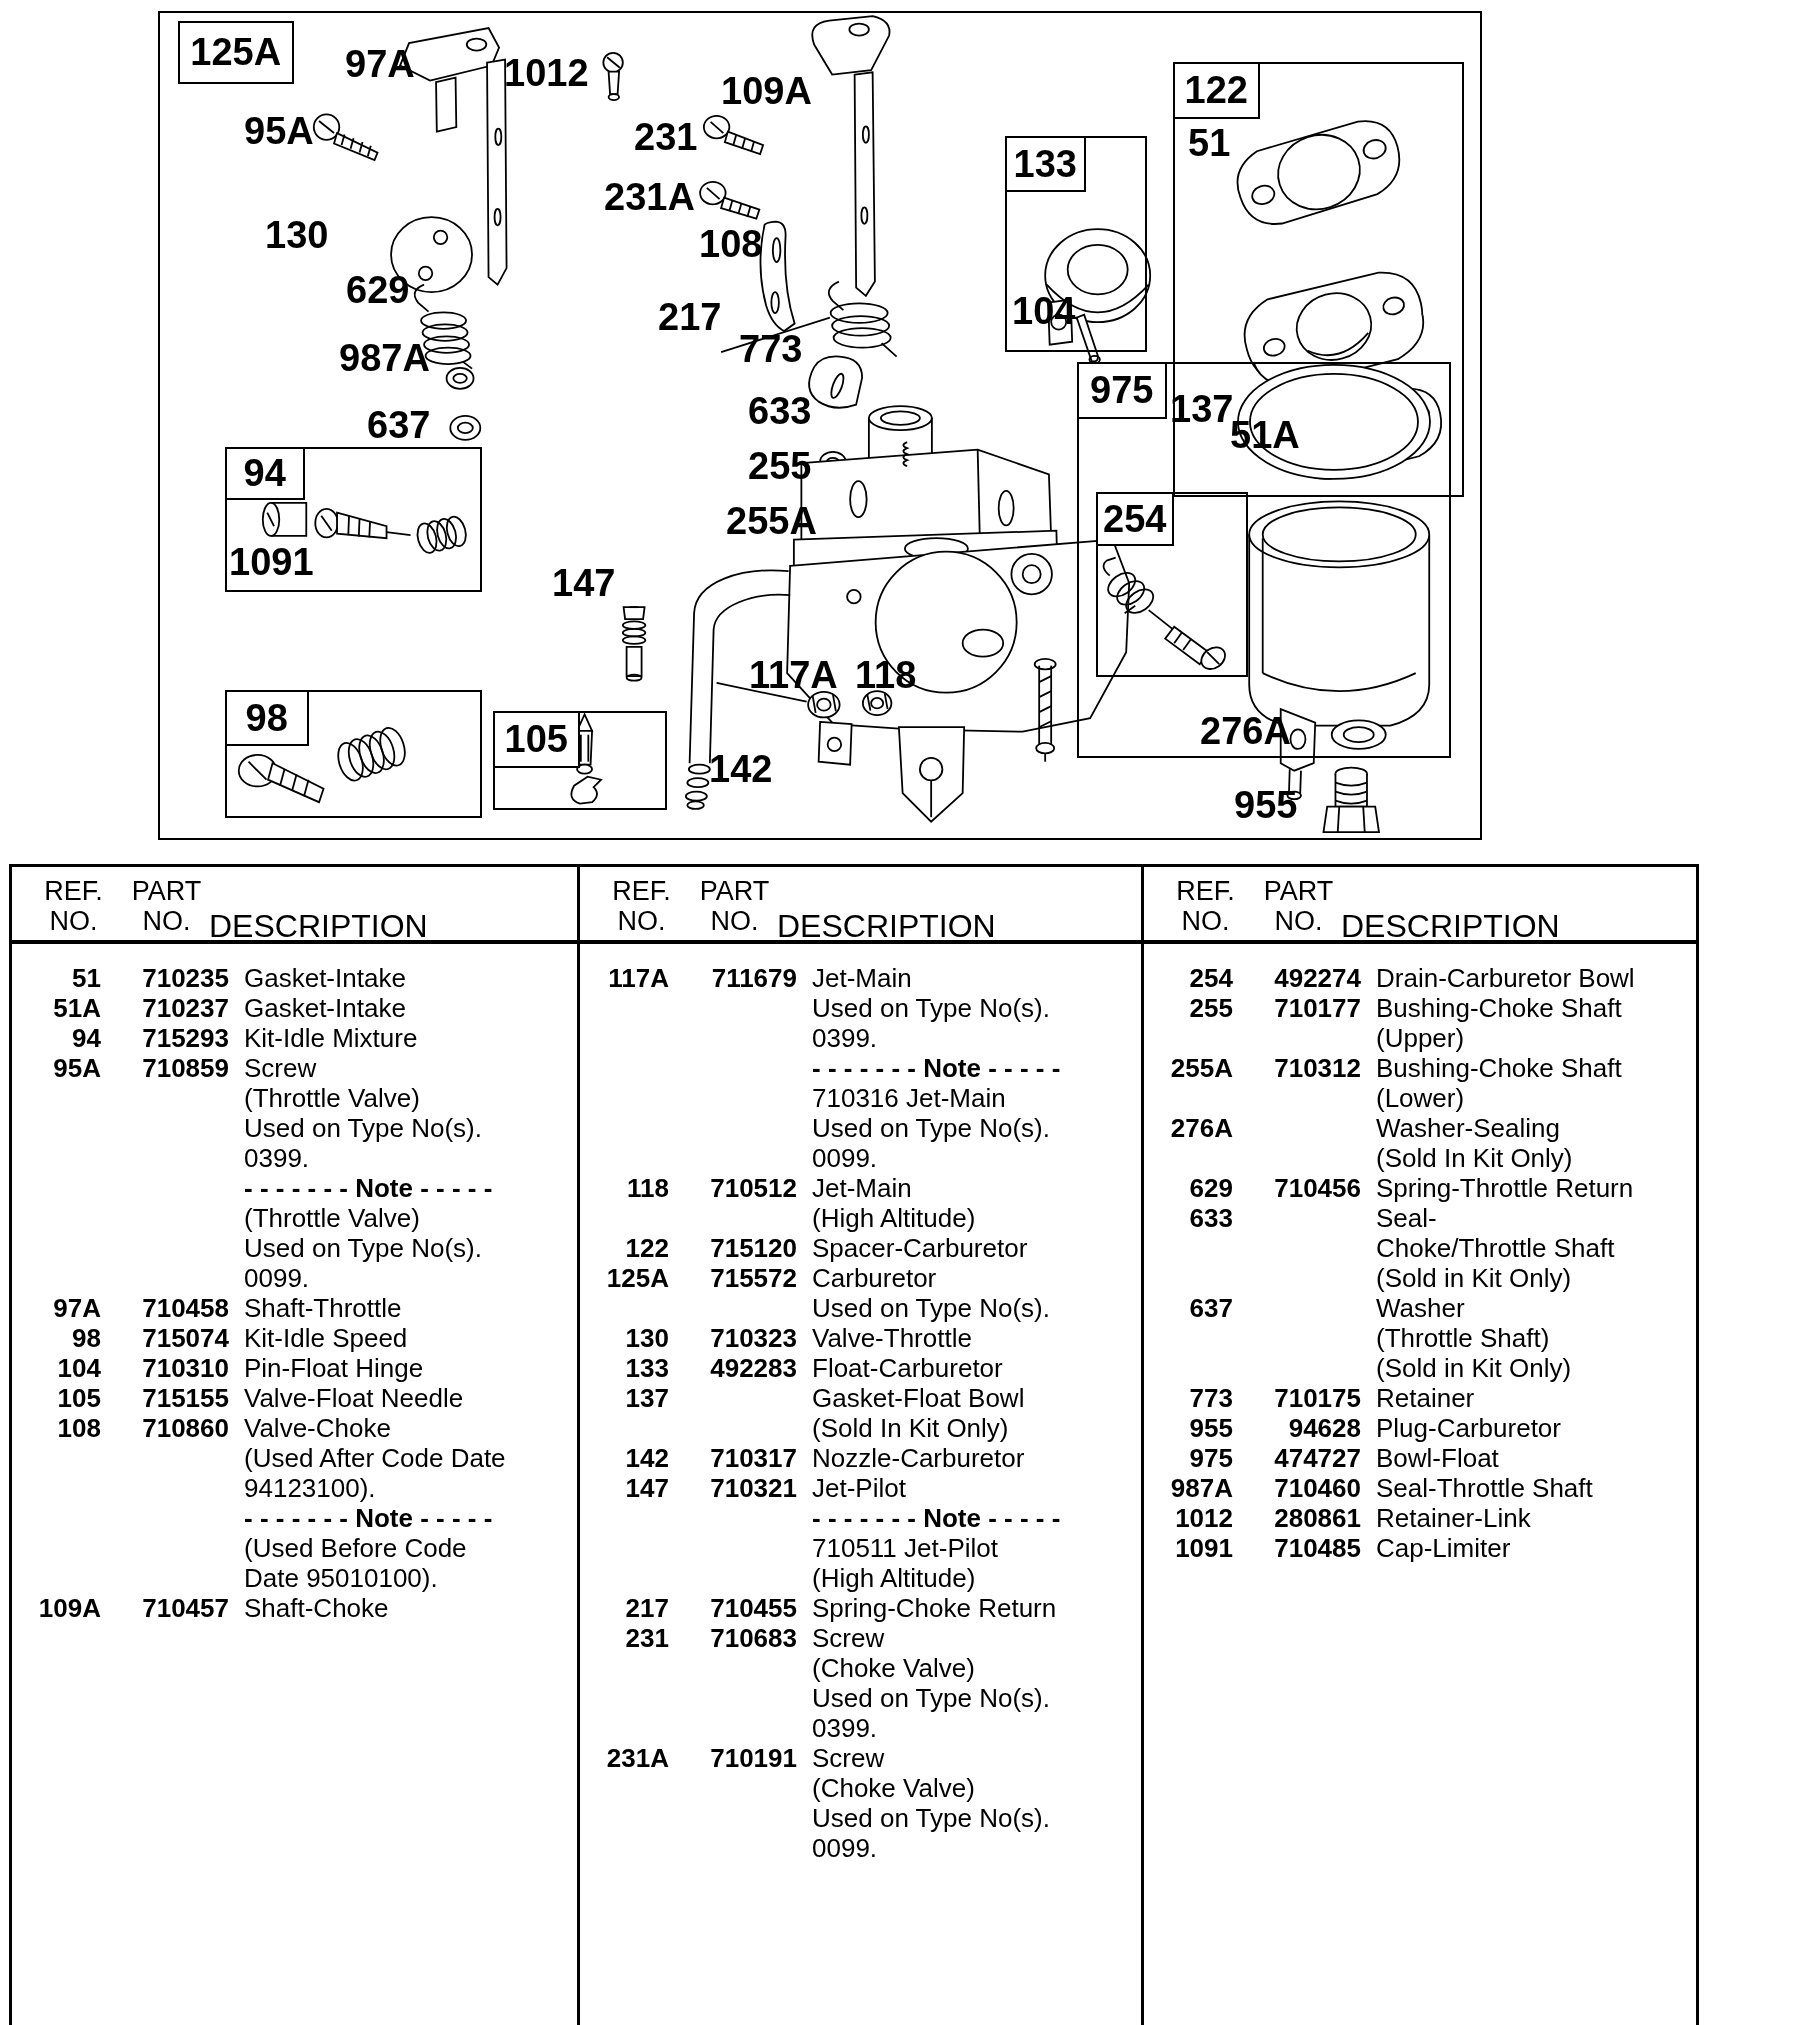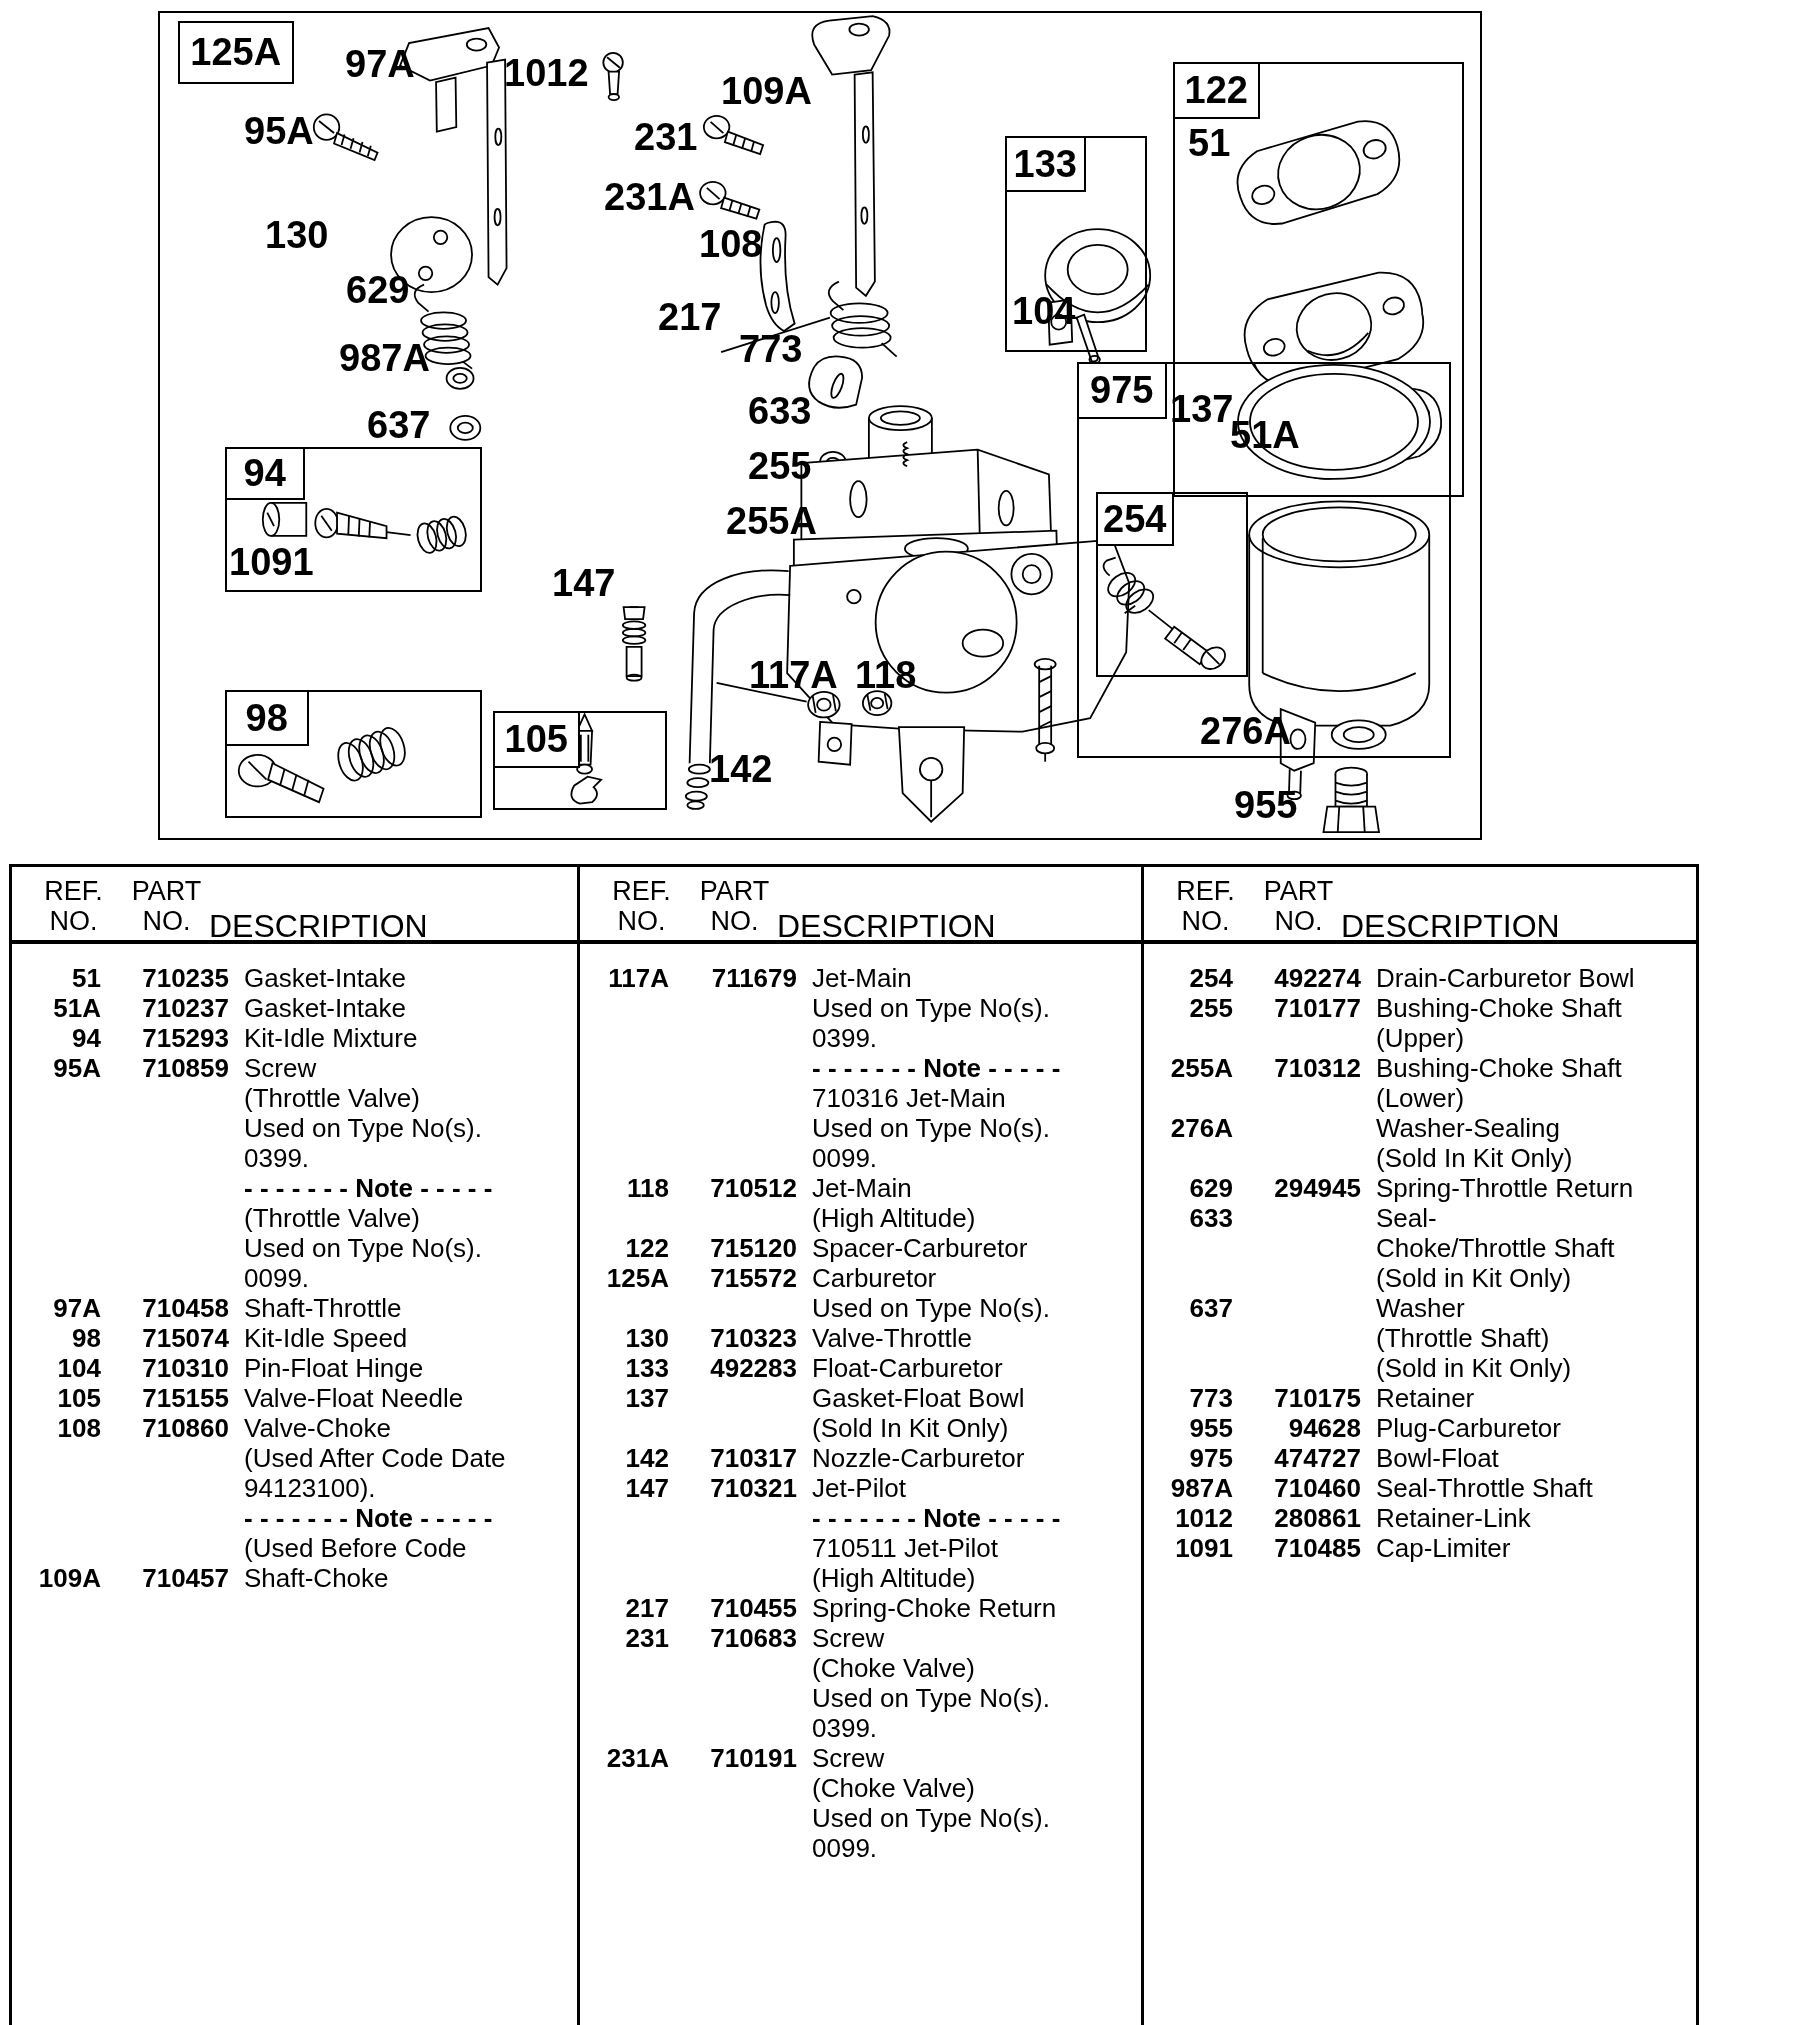--- a/index.html
+++ b/index.html
@@ -484,20 +484,25 @@
           <span class="tref"></span>
           <span class="tpart"></span>
           <span class="tdesc noteline">- - - - - - -  Note  - - - - -</span>
         </div>
         <div class="trow">
           <span class="tref"></span>
           <span class="tpart"></span>
           <span class="tdesc">(Used Before Code</span>
         </div>
         <div class="trow">
+          <span class="tref"></span>
+          <span class="tpart"></span>
+          <span class="tdesc">Date 95010100).</span>
+        </div>
+        <div class="trow">
           <span class="tref">109A</span>
           <span class="tpart">710457</span>
           <span class="tdesc">Shaft-Choke</span>
         </div>
       </div>
     </div>
     <div class="tcol div" style="left: 565px; width: 564px;">
       <div class="hcell" style="left:25.5px;top:9px;width:72px">REF.<br>NO.</div>
       <div class="hcell" style="left:113px;top:9px;width:83px">PART<br>NO.</div>
       <div class="hdesc" style="left:197px;top:41px">DESCRIPTION</div>
@@ -689,21 +694,21 @@
           <span class="tpart"></span>
           <span class="tdesc">Washer-Sealing</span>
         </div>
         <div class="trow">
           <span class="tref"></span>
           <span class="tpart"></span>
           <span class="tdesc">(Sold In Kit Only)</span>
         </div>
         <div class="trow">
           <span class="tref">629</span>
-          <span class="tpart">294945</span>
+          <span class="tpart">710456</span>
           <span class="tdesc">Spring-Throttle Return</span>
         </div>
         <div class="trow">
           <span class="tref">633</span>
           <span class="tpart"></span>
           <span class="tdesc">Seal-</span>
         </div>
         <div class="trow">
           <span class="tref"></span>
           <span class="tpart"></span>

